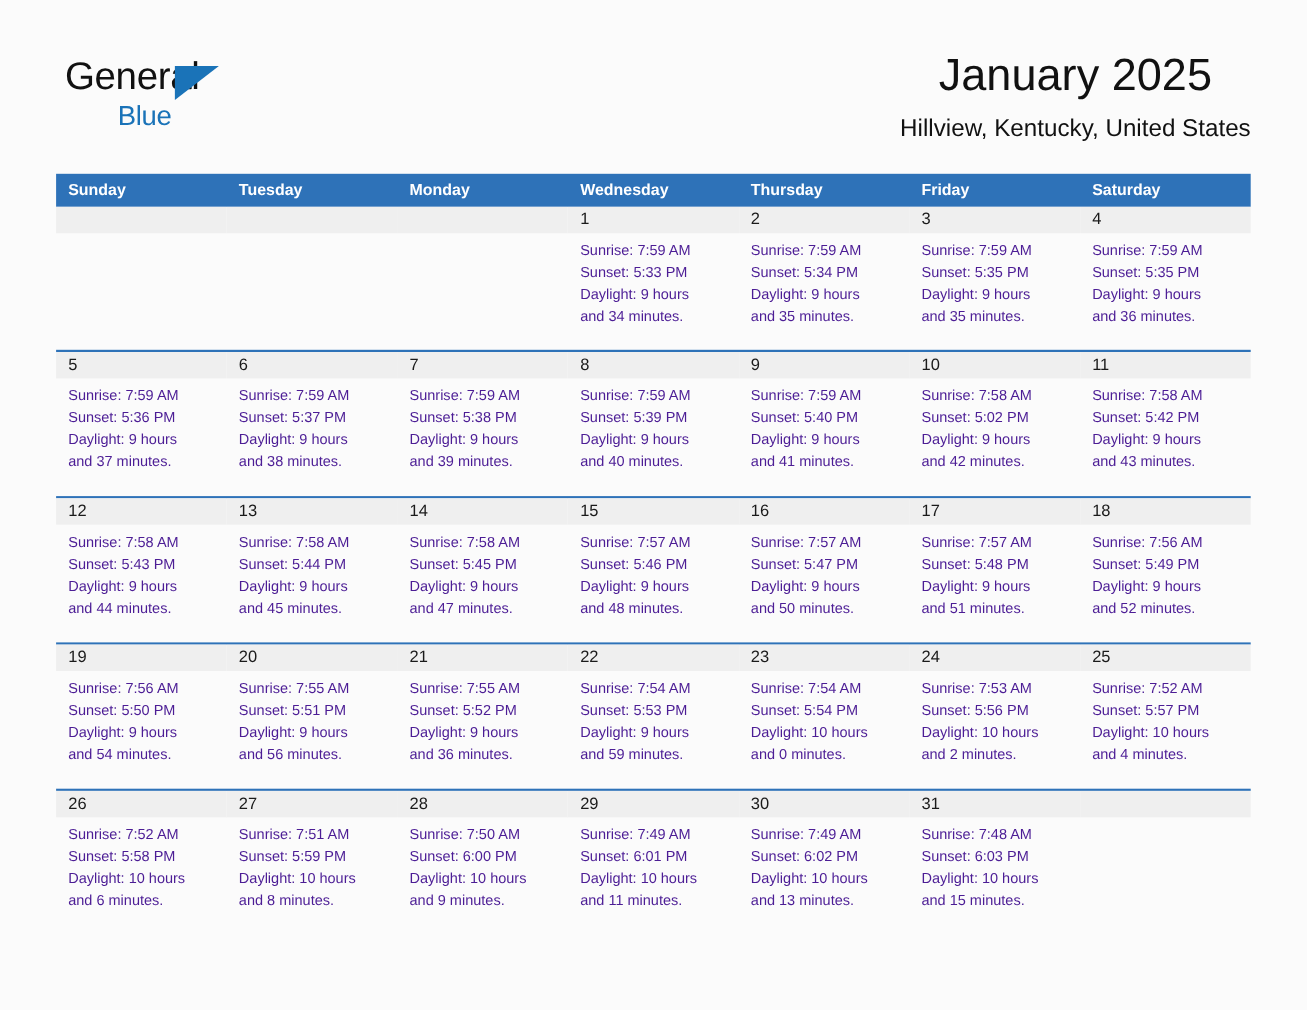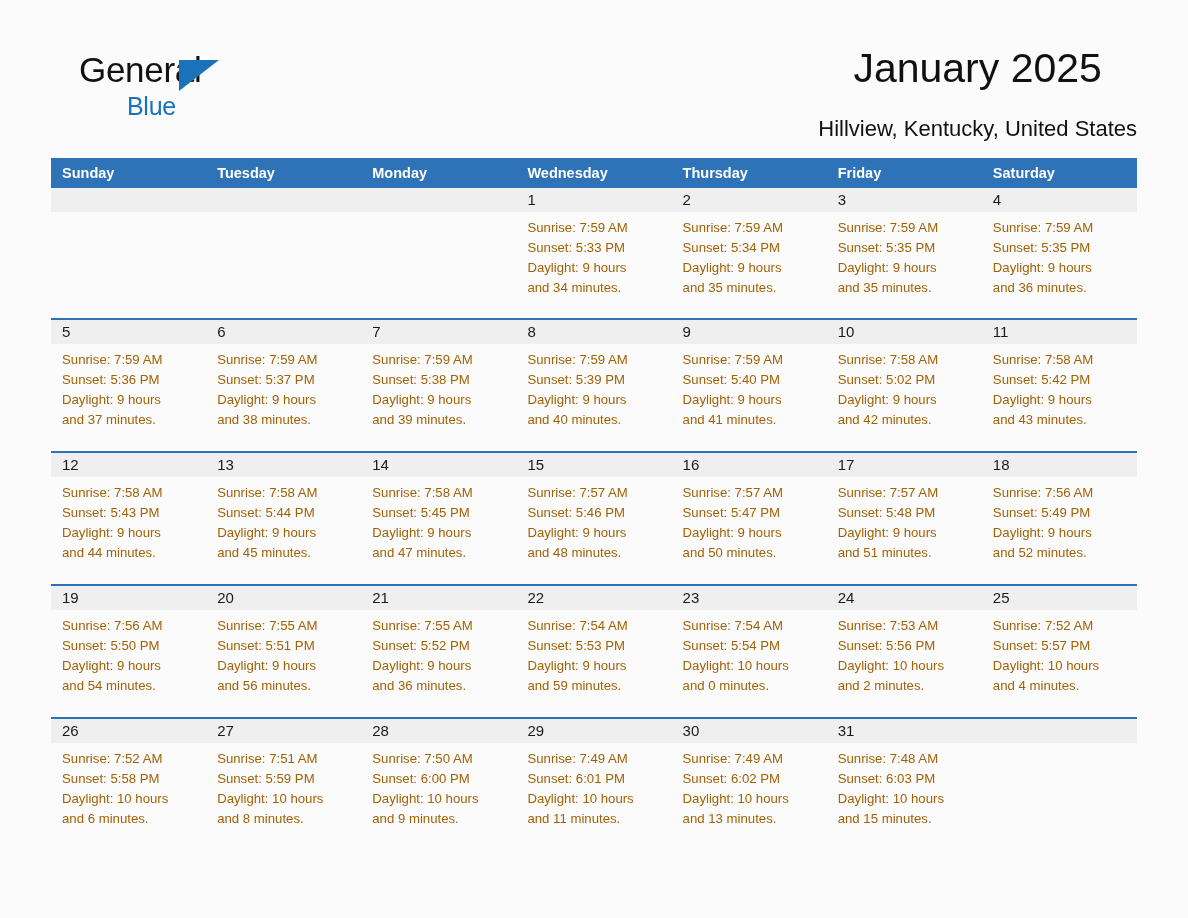--- a/index.html
+++ b/index.html
@@ -30,21 +30,20 @@
     right: 51px;
     height: 100px;
   }
 
   .brand {
     position: absolute;
     left: 8px;
     top: 8px;
     width: 200px;
     height: 78px;
-    margin-left: 20px;
   }
   .brand-general {
     position: absolute;
     left: 0;
     top: 0;
     font-size: 35px;
     letter-spacing: -0.3px;
     color: #111111;
     font-family: "Liberation Sans", sans-serif;
     line-height: 40px;
@@ -79,21 +78,21 @@
     font-weight: normal;
     color: #111111;
     line-height: 52px;
     white-space: nowrap;
   }
   .location-sub {
     font-size: 22px;
     font-weight: normal;
     color: #111111;
     line-height: 30px;
-    margin-top: 20px;
+    margin-top: 8px;
     white-space: nowrap;
   }
 
   
   .calendar {
     position: absolute;
     left: 51px;
     top: 158px;
     width: 1086px;
   }
@@ -145,21 +144,21 @@
   .day-num {
     font-size: 15px;
     color: #1a1a1a;
     line-height: 24px;
   }
 
   .day-info {
     padding: 6px 8px 0 11px;
     font-size: 13.2px;
     line-height: 20px;
-    color: #a16207;
+    color: #4c1d95;
   }
   .day-info div {
     white-space: nowrap;
   }
 </style>
 </head>
 <body>
 
 <div class="page">
 

